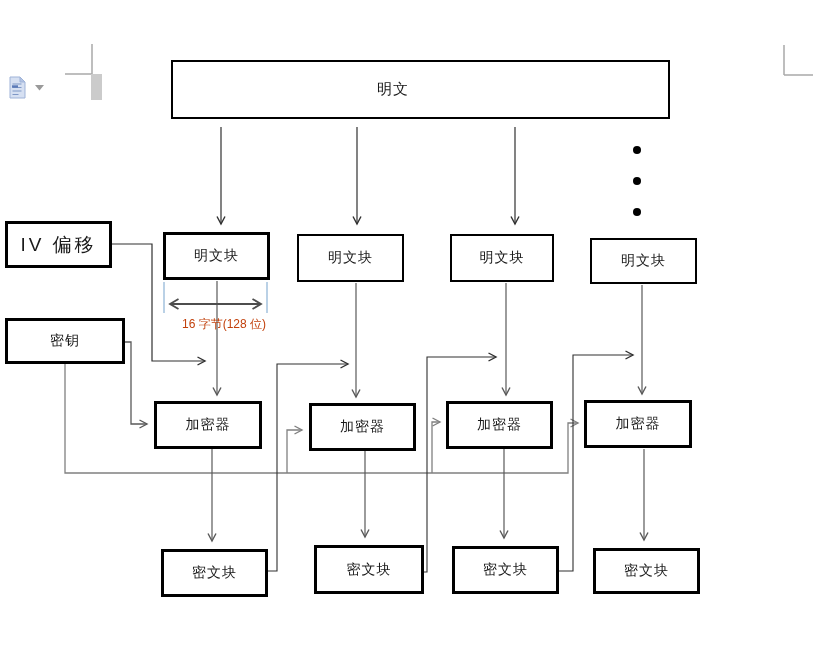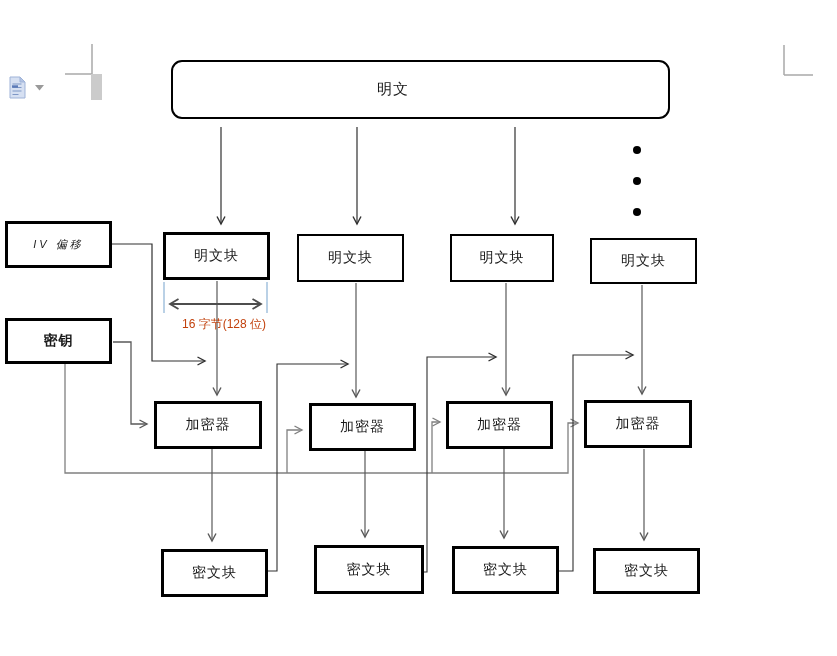--- a/index.html
+++ b/index.html
@@ -99,32 +99,32 @@
     <svg width="42" height="32" viewBox="0 0 42 32">
       <path d="M4,3 h10 l5,5 v16 h-15 z" fill="#d6e0f2" stroke="#9fb3d8" stroke-width="1"></path>
       <path d="M14,3 l5,5 h-5 z" fill="#b3c4e4" stroke="#9fb3d8" stroke-width="1"></path>
       <path d="M6.5,10 h9 M6.5,13.5 h9 M6.5,17 h9 M6.5,20.5 h6" stroke="#7f97c6" stroke-width="1.2" fill="none"></path>
       <path d="M6,12.5 h6" stroke="#5b7ab8" stroke-width="2.4" fill="none"></path>
       <path d="M29,11 h9 l-4.5,5.5 z" fill="#9a9a9a"></path>
     </svg>
   </div>
   <div class="sel-handle"></div>
 
-  <div class="shape mingwen" style="left:171px;top:60px;width:499px;height:59px;font-size:15px;border-radius:11px;">
+  <div class="shape mingwen" style="left:171px;top:60px;width:499px;height:59px;font-size:15px;">
     <span>明文</span>
   </div>
 
   <div class="dot" style="left:633px;top:146px;"></div>
   <div class="dot" style="left:633px;top:177px;"></div>
   <div class="dot" style="left:633px;top:208px;"></div>
 
-  <div class="shape bold3" style="left:5px;top:221px;width:107px;height:47px;font-size:11px;letter-spacing:3px;font-style:italic;">
+  <div class="shape bold3" style="left:5px;top:221px;width:107px;height:47px;font-size:19px;letter-spacing:3px;">
     <span>IV 偏移</span>
   </div>
-  <div class="shape bold3" style="left:5px;top:318px;width:107px;height:46px;font-weight:bold;">
+  <div class="shape bold3" style="left:5px;top:318px;width:120px;height:46px;">
     <span>密钥</span>
   </div>
 
   <div class="shape bold3" style="left:163px;top:232px;width:107px;height:48px;">
     <span>明文块</span>
   </div>
   <div class="shape" style="left:297px;top:234px;width:107px;height:48px;">
     <span>明文块</span>
   </div>
   <div class="shape" style="left:450px;top:234px;width:104px;height:48px;">

